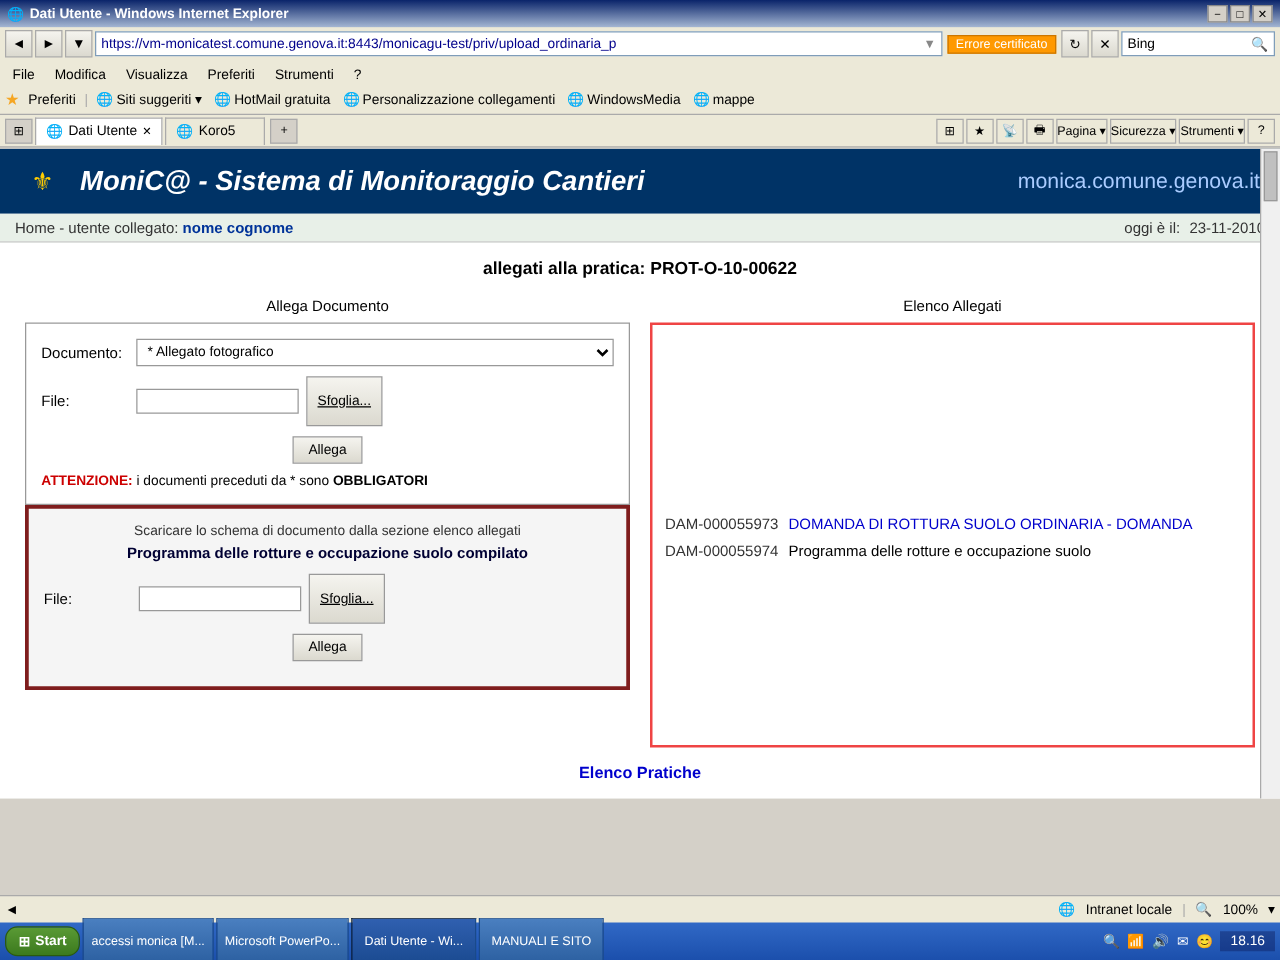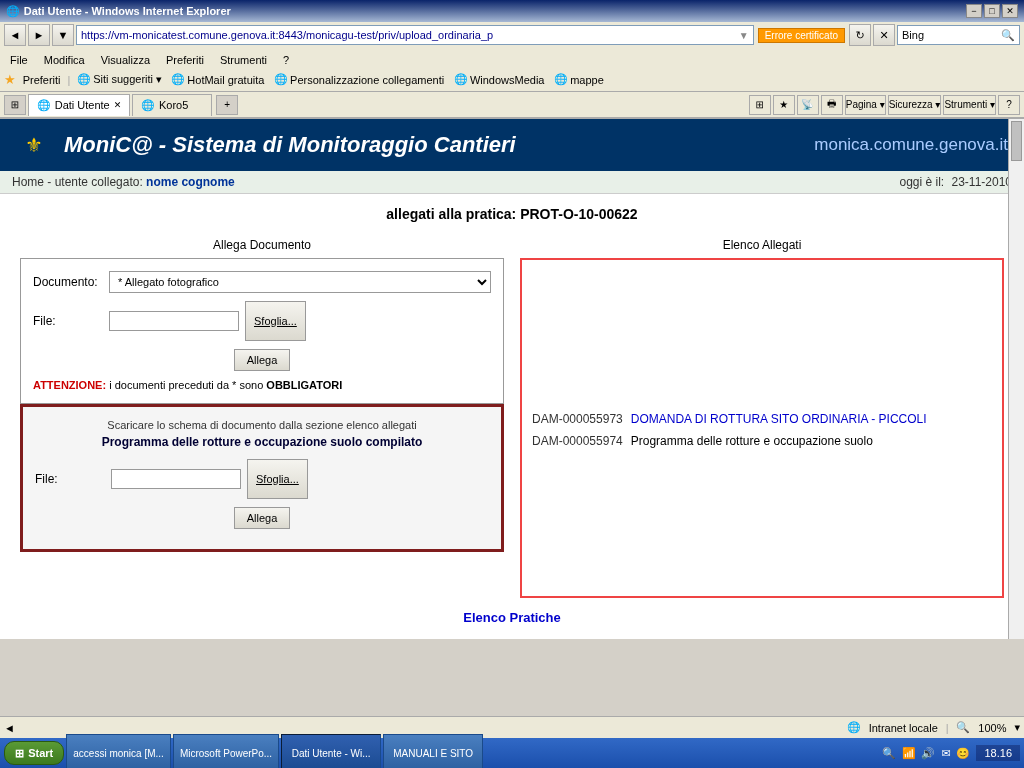--- a/index.html
+++ b/index.html
@@ -439,21 +439,21 @@
           </div>
         </div>
       </div>
 
       <div class="right-col">
         <div class="section-label">Elenco Allegati</div>
         <div class="elenco-box">
           <div style="height: 140px;"></div>
           <div class="elenco-item">
             <span class="elenco-id">DAM-000055973</span>
-            <span class="elenco-desc">DOMANDA DI ROTTURA SITO ORDINARIA - PICCOLI</span>
+            <span class="elenco-desc">DOMANDA DI ROTTURA SUOLO ORDINARIA - DOMANDA</span>
           </div>
           <div class="elenco-item">
             <span class="elenco-id">DAM-000055974</span>
             <span class="elenco-desc2">Programma delle rotture e occupazione suolo</span>
           </div>
         </div>
       </div>
     </div>
 
     <div class="footer-link">Elenco Pratiche</div>

